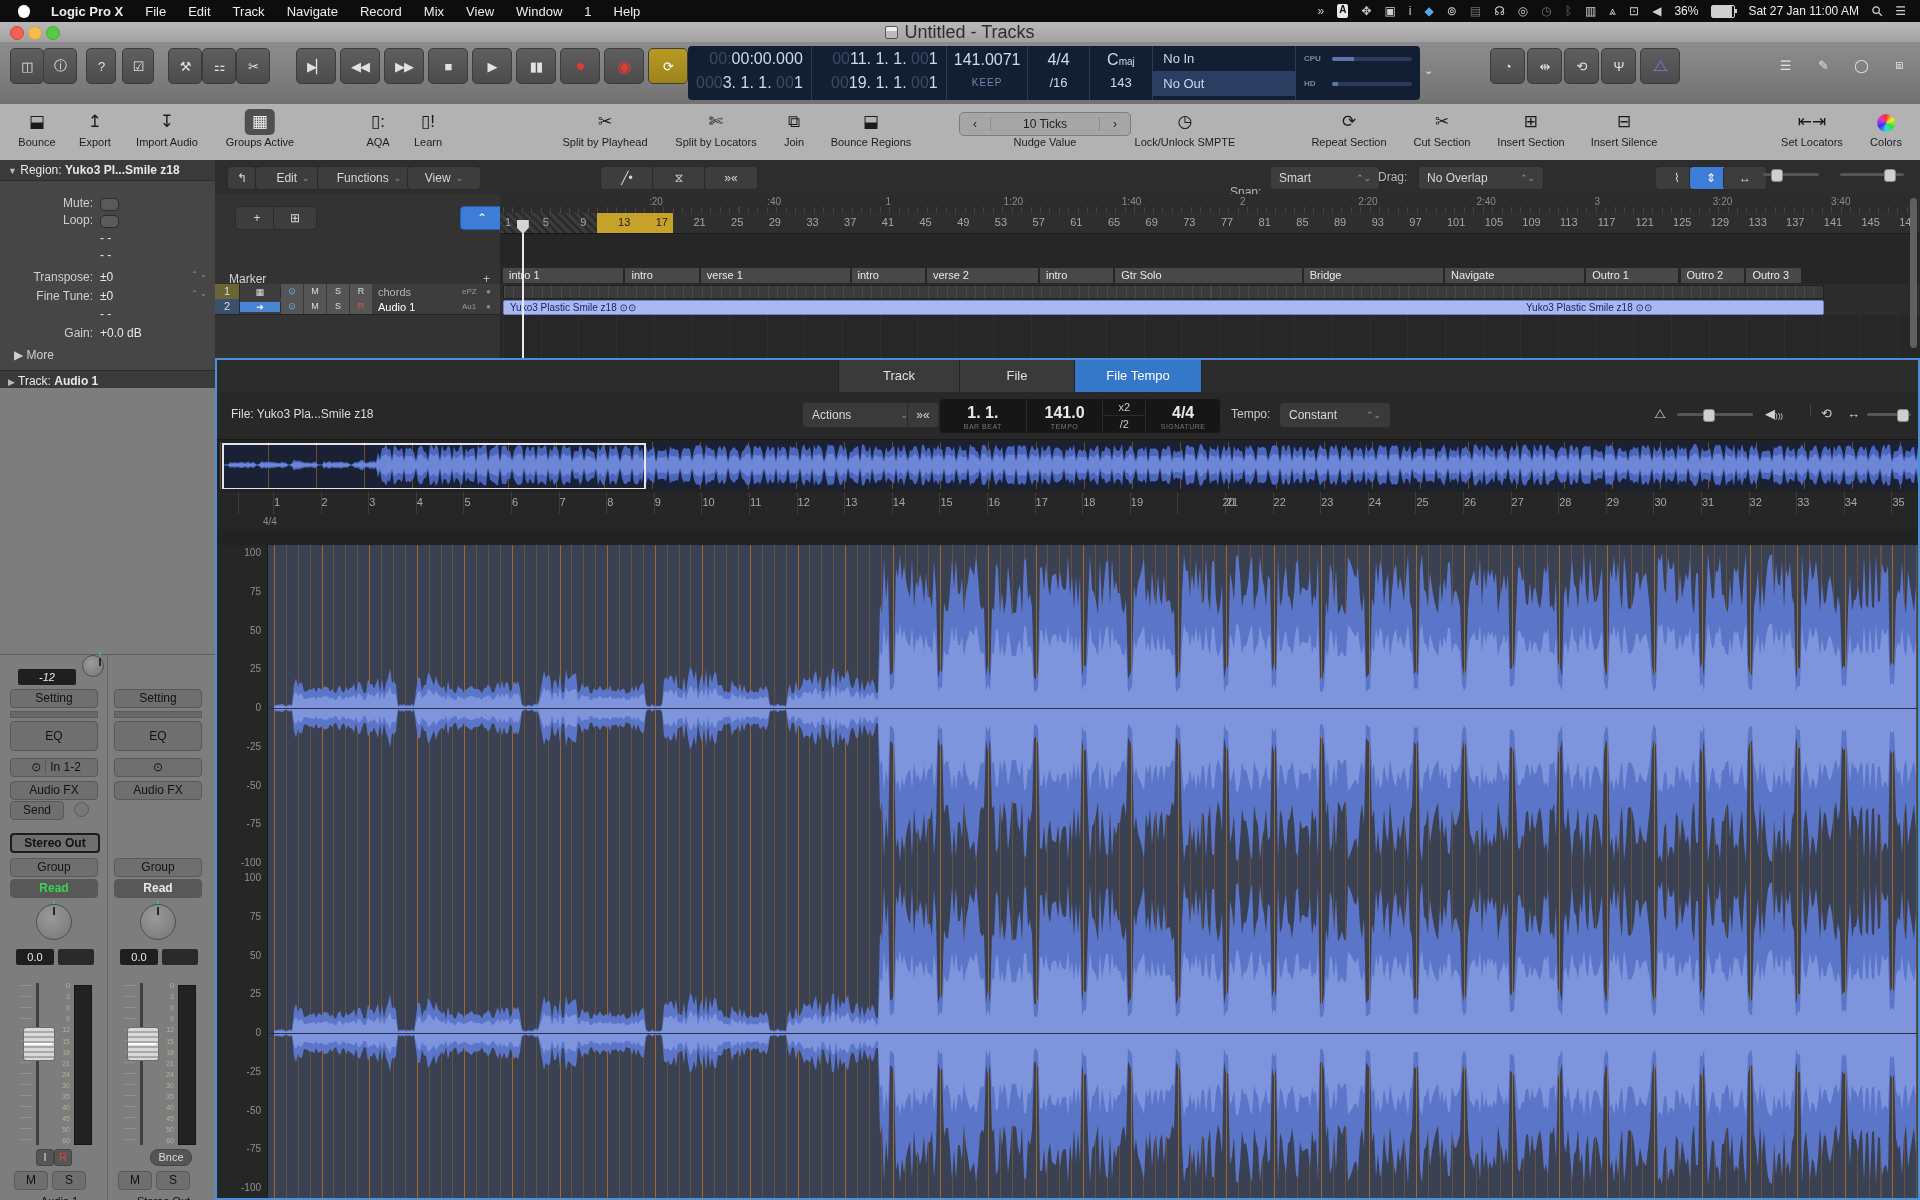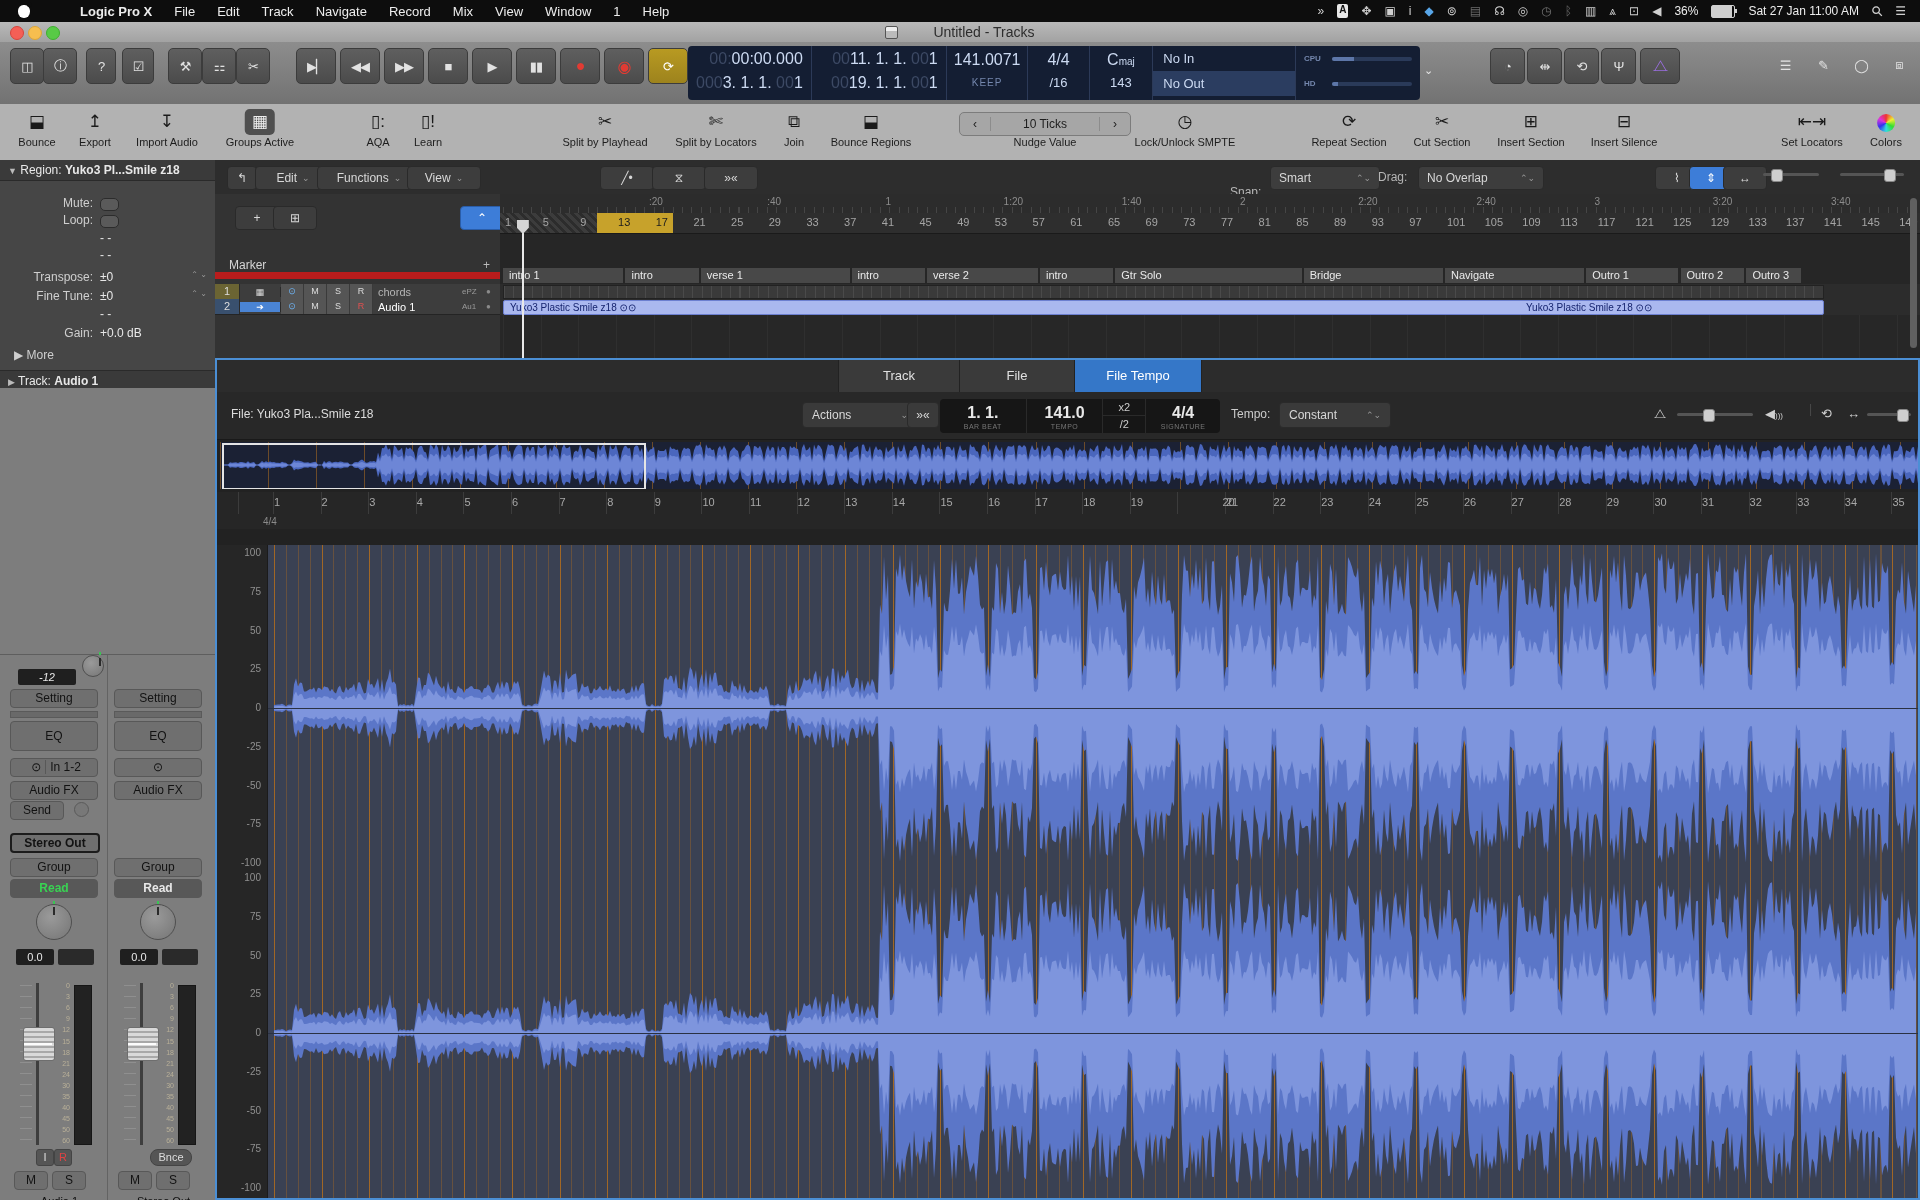--- a/index.html
+++ b/index.html
@@ -1,34 +1,34 @@
 <!DOCTYPE html>
 <html><head>
 <meta charset="utf-8">
 <style>
   html,body{margin:0;padding:0;background:#000;}
   #root{position:relative;width:1920px;height:1200px;overflow:hidden;
     font-family:"Liberation Sans",sans-serif;font-size:12px;color:#ddd;
     background:#2b2b2b;-webkit-font-smoothing:antialiased;}
-  .abs{position:absolute;gap:29px;}
+  .abs{position:absolute;}
   
   #menubar{left:0;top:0;width:1920px;height:22px;background:#0d0d0d;display:flex;align-items:center;color:#ededed;font-size:13px;}
   .mb-item{padding:0 11px;white-space:nowrap;}
   .mb-item.b{font-weight:bold;}
   #mb-apple{width:12px;height:13px;background:#fff;border-radius:45% 45% 48% 48%;margin:0 10px 0 18px;position:relative;}
   #mb-apple:before{content:"";position:absolute;right:-2px;top:-3px;width:5px;height:5px;background:#0d0d0d;border-radius:50%;}
   #mb-right{margin-left:auto;display:flex;align-items:center;gap:13px;padding-right:14px;font-size:12px;}
   .st-ic{color:#cfcfcf;font-size:12px;}
   .st-ic.dim{color:#6d6d6d;}
   .st-ic.blue{color:#58a6e8;}
   .st-ic.boxed{background:#e8e8e8;color:#111;font-weight:bold;font-size:10px;padding:0 2px;border-radius:2px;line-height:12px;}
   #battery{width:22px;height:11px;border:1px solid #cfcfcf;border-radius:2px;position:relative;background:linear-gradient(90deg,#cfcfcf 0 90%,transparent 90%);}
   #battery:after{content:"";position:absolute;right:-3px;top:3px;width:2px;height:4px;background:#cfcfcf;}
   
-  #titlebar{left:0;top:22px;width:1920px;height:20px;background:linear-gradient(#b9b9b9,#a2a2a2);border-bottom:1px solid #787878;display:flex;align-items:center;justify-content:center;color:#2d2d2d;font-size:14px;}
+  #titlebar{left:0;top:22px;width:1920px;height:20px;background:linear-gradient(#b9b9b9,#a2a2a2);border-bottom:1px solid #787878;display:flex;align-items:center;justify-content:center;color:#2d2d2d;font-size:18px;}
   .tl{position:absolute;top:4px;width:12px;height:12px;border-radius:50%;}
   #tl-close{left:10px;background:#f45f56;border:1px solid #d7443c;}
   #tl-min{left:28px;background:#f6be4f;border:1px solid #dda636;}
   #tl-zoom{left:46px;background:#58ca46;border:1px solid #3faf30;}
   #tb-icon{display:inline-block;width:11px;height:11px;border:1px solid #555;border-radius:2px;margin-right:6px;background:linear-gradient(#eee 0 40%,#bbb 40%);}
   
   #transport{left:0;top:42px;width:1920px;height:62px;background:linear-gradient(#8d8d8d,#727272);border-bottom:1px solid #4c4c4c;}
   .tbtn{position:absolute;top:6px;height:34px;border-radius:5px;background:linear-gradient(#5f5f5f,#4b4b4b);border:1px solid #3c3c3c;color:#e2e2e2;display:flex;align-items:center;justify-content:center;font-size:13px;letter-spacing:-1px;}
   .tbtn.active{background:linear-gradient(#b89a22,#9d831d);color:#fff;}
   .tbtn .red{color:#e23b33;font-size:16px;}
@@ -564,21 +564,21 @@
     <div id="arr-left">
       <div class="arr-btn" style="left:20px;top:12px;width:26px;">
           <span>+</span>
         </div>
       <div class="arr-btn" style="left:58px;top:12px;width:26px;">
           <span>⊞</span>
         </div>
       <div class="arr-btn" style="left:245px;top:12px;width:26px;background:#3d7dd8;border-color:#2a5da8;color:#fff;">
           <span>⌃</span>
         </div>
-      <div style="position:absolute;left:0;top:62px;width:285px;height:16px;border-bottom:7px solid #b91c1c;display:flex;align-items:flex-end;">
+      <div style="position:absolute;left:0;top:78px;width:285px;height:16px;border-bottom:1px solid #b91c1c;display:flex;align-items:flex-start;">
         <span style="padding-left:14px;color:#d5d5d5;">Marker</span>
         <span style="margin-left:auto;padding-right:10px;color:#bbb;">+</span>
       </div>
       <div id="track-hdrs">
           <div class="thdr" style="top: 90px; height: 15px;">
             <span class="num" style="background: rgb(107, 100, 51);">1</span>
             <span class="icon">▦</span>
             <span class="cell" style="color: rgb(109, 177, 240);">⊙</span>
             <span class="cell">M</span>
             <span class="cell">S</span>

